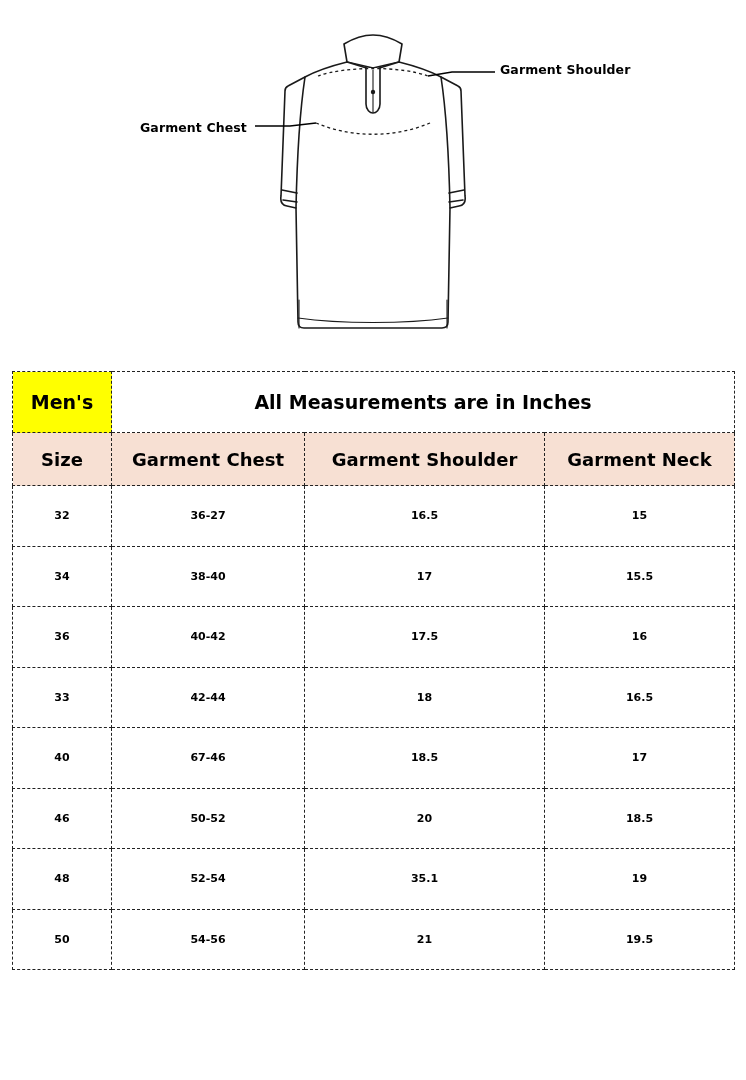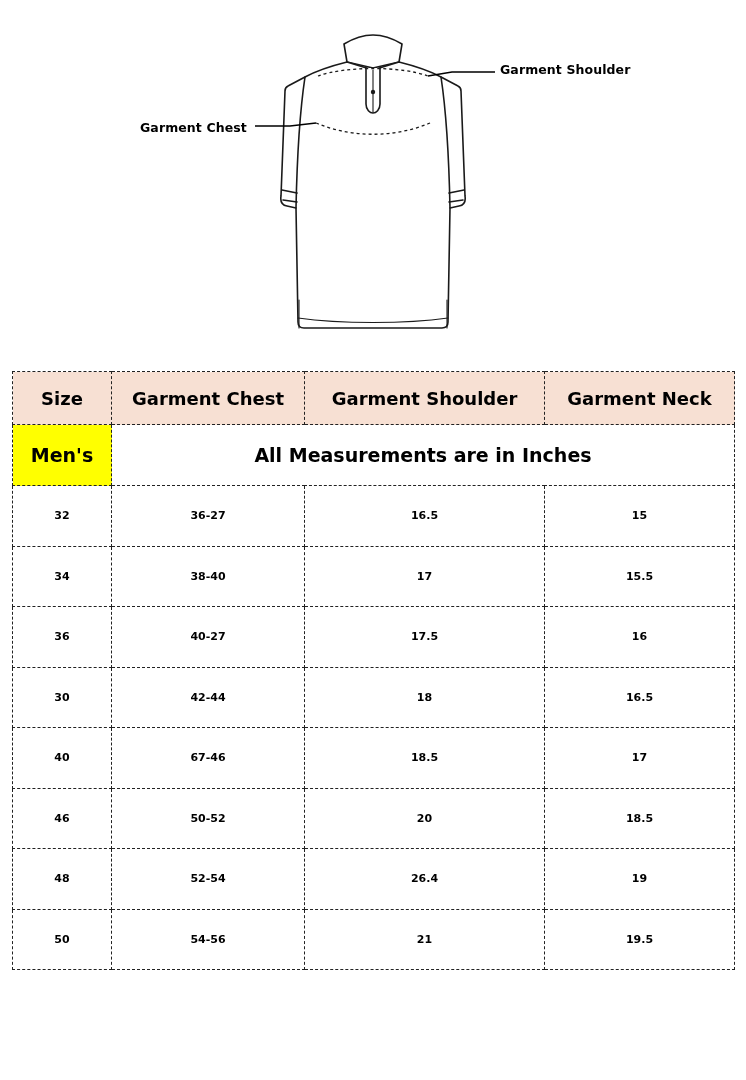--- a/index.html
+++ b/index.html
@@ -165,70 +165,70 @@
 <div id="size-table-wrap">
   <table class="size-table">
     <colgroup>
       <col class="c0">
         <col class="c1">
         <col class="c2">
         <col class="c3">
     </colgroup>
     <tbody>
       <tr>
+        <td class="title-cell">Men's</td>
+        <td class="title-span" colspan="3">All Measurements are in Inches</td>
+      </tr>
+      <tr>
         <td class="hdr">Size</td>
         <td class="hdr">Garment Chest</td>
         <td class="hdr">Garment Shoulder</td>
         <td class="hdr">Garment Neck</td>
       </tr>
-      <tr>
-        <td class="title-cell">Men's</td>
-        <td class="title-span" colspan="3">All Measurements are in Inches</td>
-      </tr>
 
       <tr>
         <td class="cell">32</td>
         <td class="cell">36-27</td>
         <td class="cell">16.5</td>
         <td class="cell">15</td>
       </tr>
       <tr>
         <td class="cell">34</td>
         <td class="cell">38-40</td>
         <td class="cell">17</td>
         <td class="cell">15.5</td>
       </tr>
       <tr>
         <td class="cell">36</td>
-        <td class="cell">40-27</td>
+        <td class="cell">40-42</td>
         <td class="cell">17.5</td>
         <td class="cell">16</td>
       </tr>
       <tr>
-        <td class="cell">30</td>
+        <td class="cell">33</td>
         <td class="cell">42-44</td>
         <td class="cell">18</td>
         <td class="cell">16.5</td>
       </tr>
       <tr>
         <td class="cell">40</td>
         <td class="cell">67-46</td>
         <td class="cell">18.5</td>
         <td class="cell">17</td>
       </tr>
       <tr>
         <td class="cell">46</td>
         <td class="cell">50-52</td>
         <td class="cell">20</td>
         <td class="cell">18.5</td>
       </tr>
       <tr>
         <td class="cell">48</td>
         <td class="cell">52-54</td>
-        <td class="cell">26.4</td>
+        <td class="cell">35.1</td>
         <td class="cell">19</td>
       </tr>
       <tr>
         <td class="cell">50</td>
         <td class="cell">54-56</td>
         <td class="cell">21</td>
         <td class="cell">19.5</td>
       </tr>
     </tbody>
   </table>

